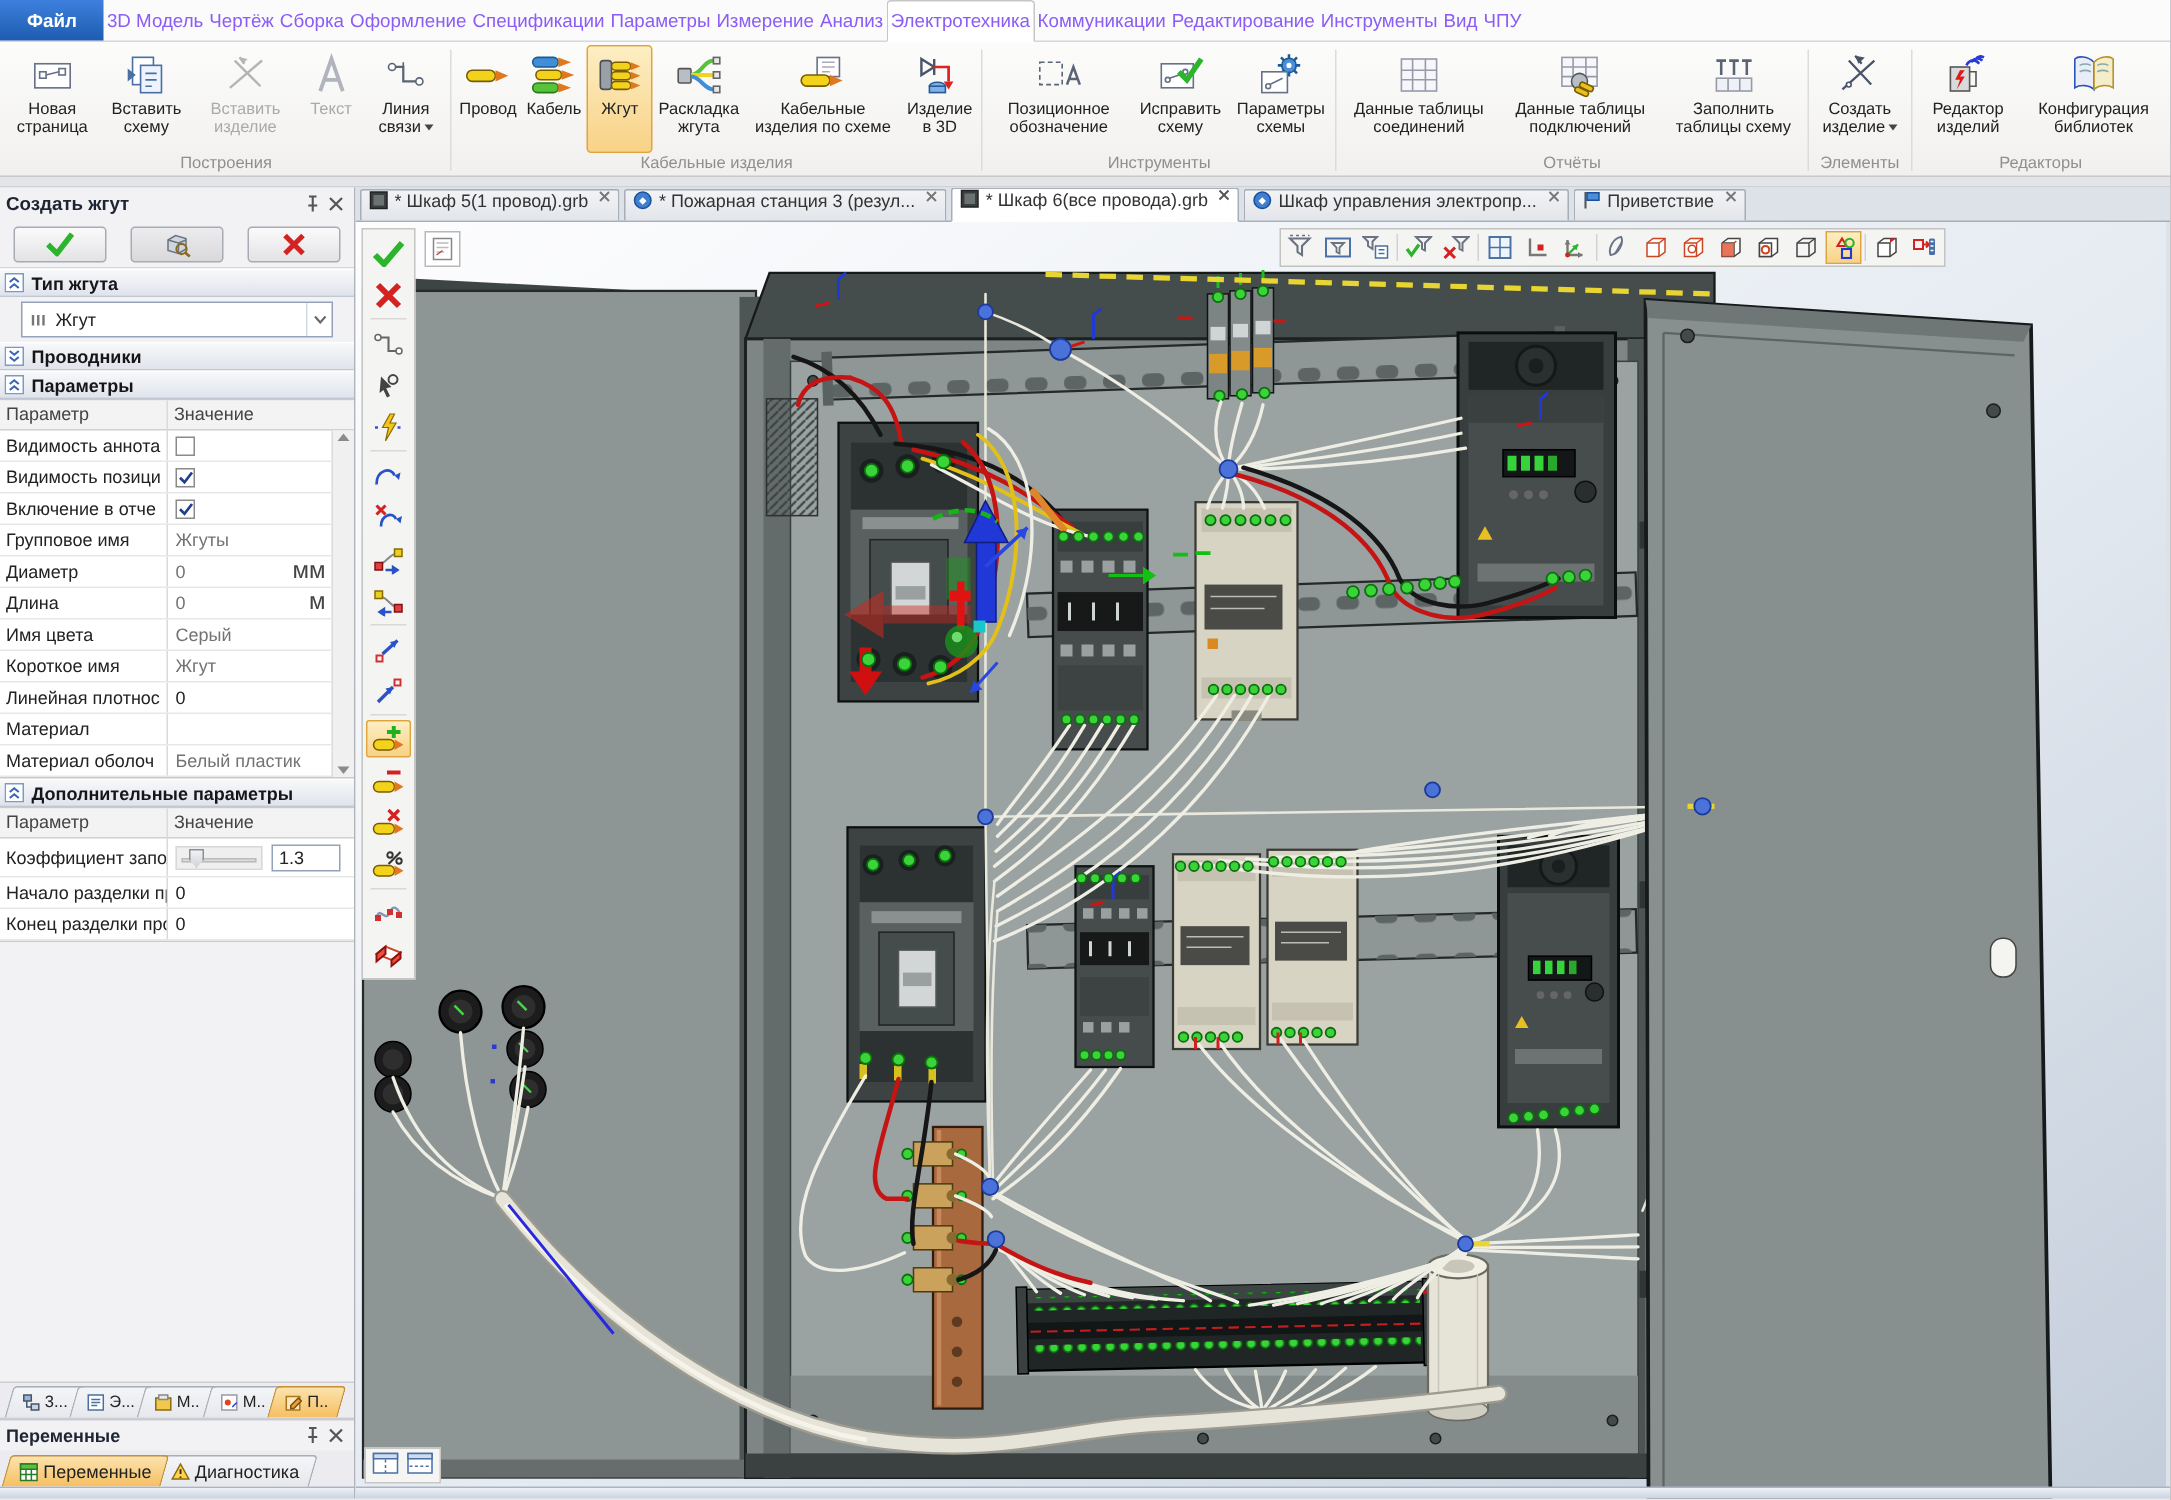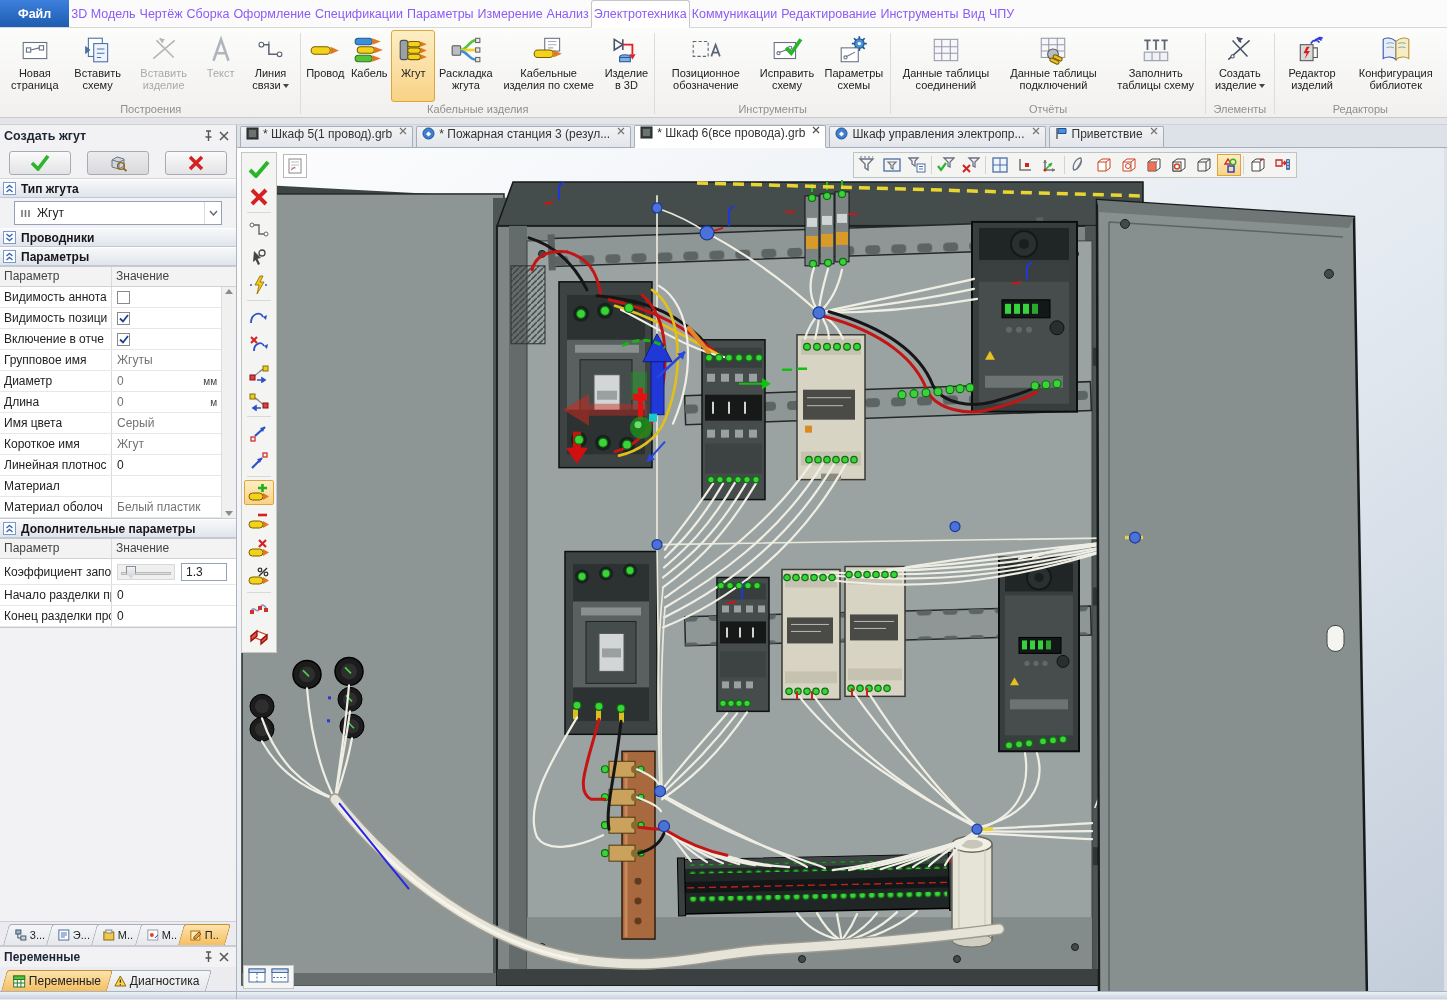--- a/index.html
+++ b/index.html
@@ -39,21 +39,21 @@
 .combo .cc{margin-left:auto;width:17px;height:100%;border-left:1px solid #d4dae4;display:flex;align-items:center;justify-content:center}
 .ptable{border-top:1px solid #cacaca;border-bottom:1px solid #cacaca;background:#fff;position:relative}
 .phead{height:20px;display:flex;background:#f3f3f3;border-bottom:1px solid #d2d2d2;color:#444}
 .phead div{padding:2px 0 0 4px}
 .pc1{width:112px;border-right:1px solid #dadada}
 .pc2{flex:1}
 .prow{height:21px;display:flex;border-bottom:1px solid #e7e7e7;align-items:center}
 .prow .pc1{align-self:stretch;display:flex;align-items:center;padding-left:4px;overflow:hidden;white-space:nowrap}
 .prow .pc2{align-self:stretch;display:flex;align-items:center;padding-left:5px;position:relative}
 .muted{color:#737373}
-.unit{position:absolute;right:18px;color:#444;font-size:10px}
+.unit{position:absolute;right:18px;color:#444;font-size:16px}
 .mainrows .unit{right:4px}
 .cb{width:13px;height:13px;border:1px solid #8a8a8a;background:#fff;display:flex;align-items:center;justify-content:center}
 .vscroll{position:absolute;right:0;top:20px;bottom:0;width:15px;background:#f0f0f0;border-left:1px solid #dcdcdc;display:flex;flex-direction:column;align-items:center;justify-content:space-between;padding:2px 0}
 .varea{padding-right:15px}
 .tri-up{width:0;height:0;border-left:4px solid transparent;border-right:4px solid transparent;border-bottom:5px solid #8a8a8a}
 .tri-dn{width:0;height:0;border-left:4px solid transparent;border-right:4px solid transparent;border-top:5px solid #8a8a8a}
 .sliderrow{height:26px}
 .slider{width:58px;height:16px;position:relative;margin-right:6px;background:#efefef;border:1px solid #d8d8d8}
 .slider .track{position:absolute;left:3px;right:3px;top:7px;height:3px;background:#dcdcdc;border:1px solid #bbb}
 .slider .thumb{position:absolute;left:8px;top:1px;width:10px;height:13px;background:linear-gradient(#f2f2f2,#cfd3da);border:1px solid #8a8f98;clip-path:polygon(0 0,100% 0,100% 58%,50% 100%,0 58%)}

